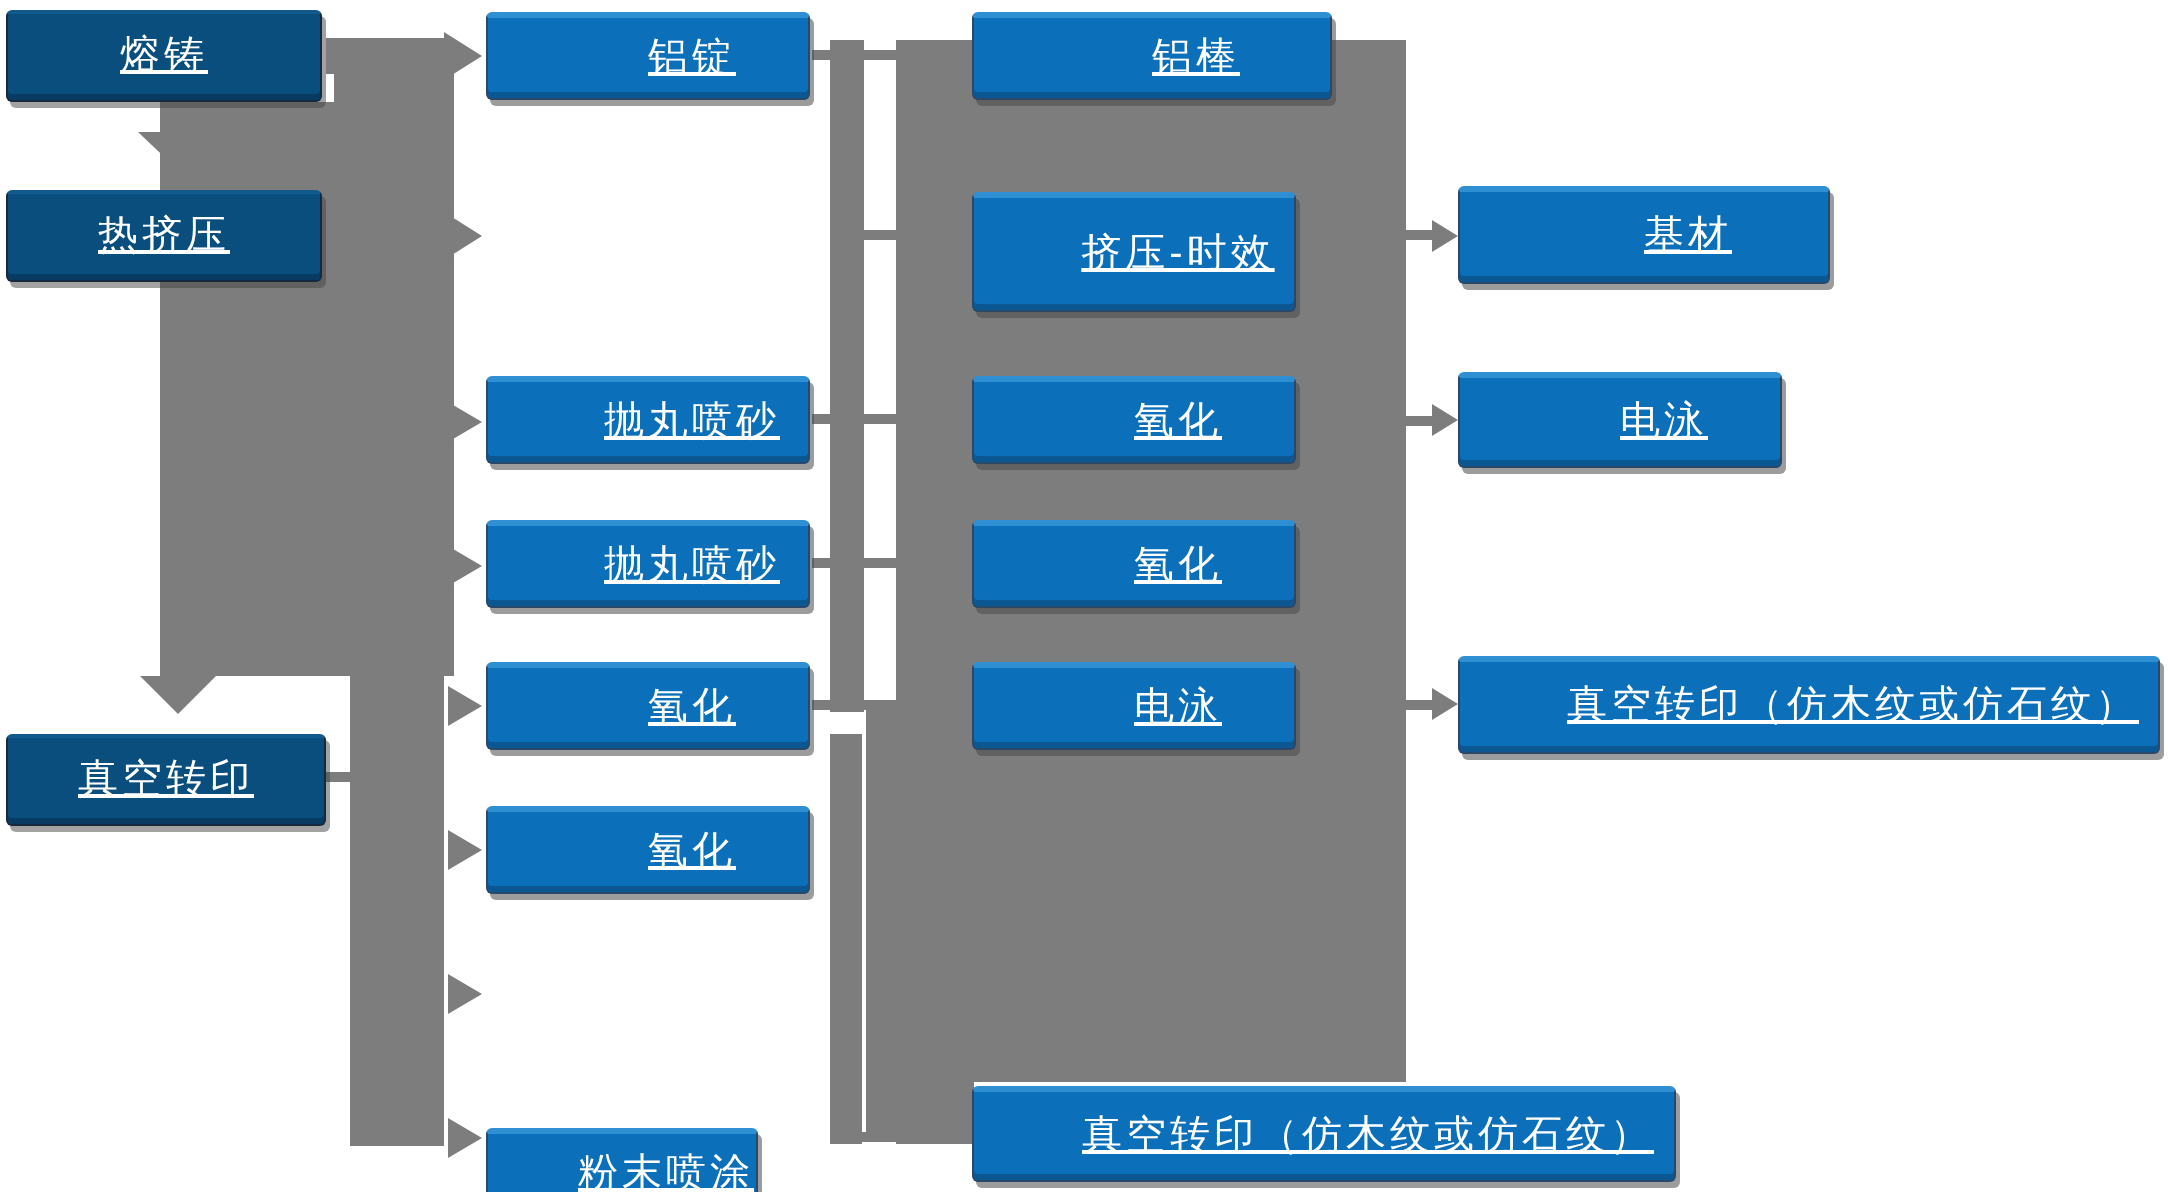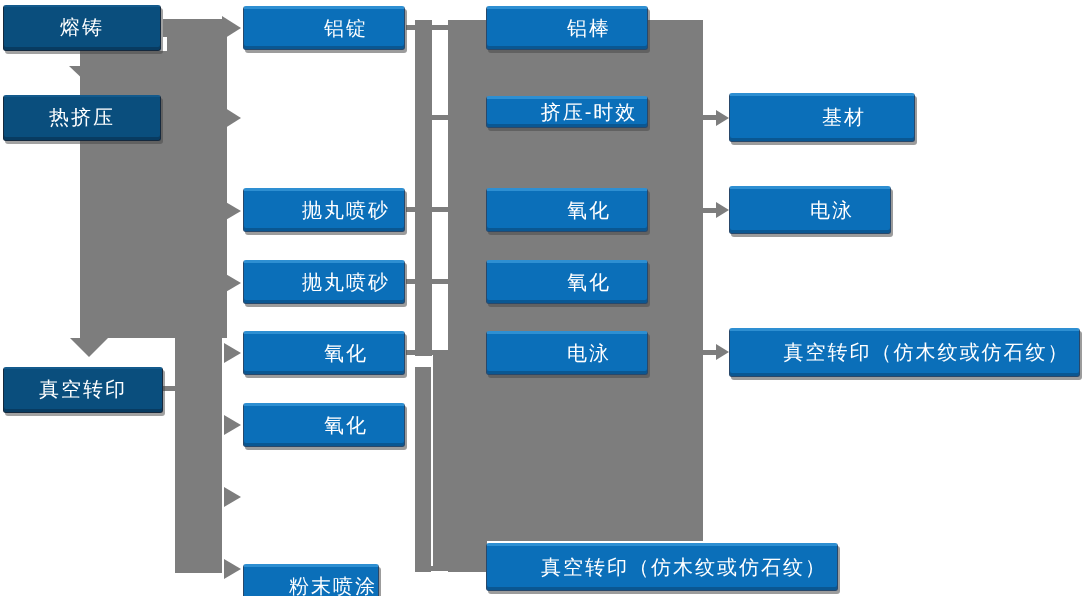--- a/index.html
+++ b/index.html
@@ -14,21 +14,21 @@
   .node{
     position:absolute;z-index:2;
     display:flex;align-items:center;justify-content:center;
     color:#ffffff;
     font-size:20px;
     letter-spacing:2px;
     border-radius:3px;
     box-sizing:border-box;
     white-space:nowrap;
   }
-  .node .lbl{position:relative;top:-1px;}
+  .node .lbl{position:relative;top:-1px;text-decoration:underline;}
   .node-light{
     background:#0b6fb9;
     border:1px solid #29486a;
     border-top:3px solid #2e8fd2;
     box-shadow:2px 3px 0 rgba(75,75,75,0.55), inset 0 -3px 0 rgba(9,42,74,0.35);
     padding-left:44px;
   }
   .node-dark{
     background:#0a4e7d;
     border:1px solid #16293d;
@@ -96,24 +96,24 @@
     </div>
     <div class="node node-light" style="left: 243px; top: 331px; width: 162px; height: 44px;">
       <span class="lbl">氧化</span>
     </div>
     <div class="node node-light" style="left: 243px; top: 403px; width: 162px; height: 44px;">
       <span class="lbl">氧化</span>
     </div>
     <div class="node node-light" style="left: 243px; top: 564px; width: 136px; height: 44px;">
       <span class="lbl">粉末喷涂</span>
     </div>
-    <div class="node node-light" style="left: 486px; top: 6px; width: 162px; height: 44px;">
+    <div class="node node-light" style="left: 486px; top: 6px; width: 180px; height: 44px;">
       <span class="lbl">铝棒</span>
     </div>
-    <div class="node node-light" style="left: 486px; top: 96px; width: 162px; height: 32px;">
+    <div class="node node-light" style="left: 486px; top: 96px; width: 162px; height: 60px;">
       <span class="lbl">挤压-时效</span>
     </div>
     <div class="node node-light" style="left: 486px; top: 188px; width: 162px; height: 44px;">
       <span class="lbl">氧化</span>
     </div>
     <div class="node node-light" style="left: 486px; top: 260px; width: 162px; height: 44px;">
       <span class="lbl">氧化</span>
     </div>
     <div class="node node-light" style="left: 486px; top: 331px; width: 162px; height: 44px;">
       <span class="lbl">电泳</span>

